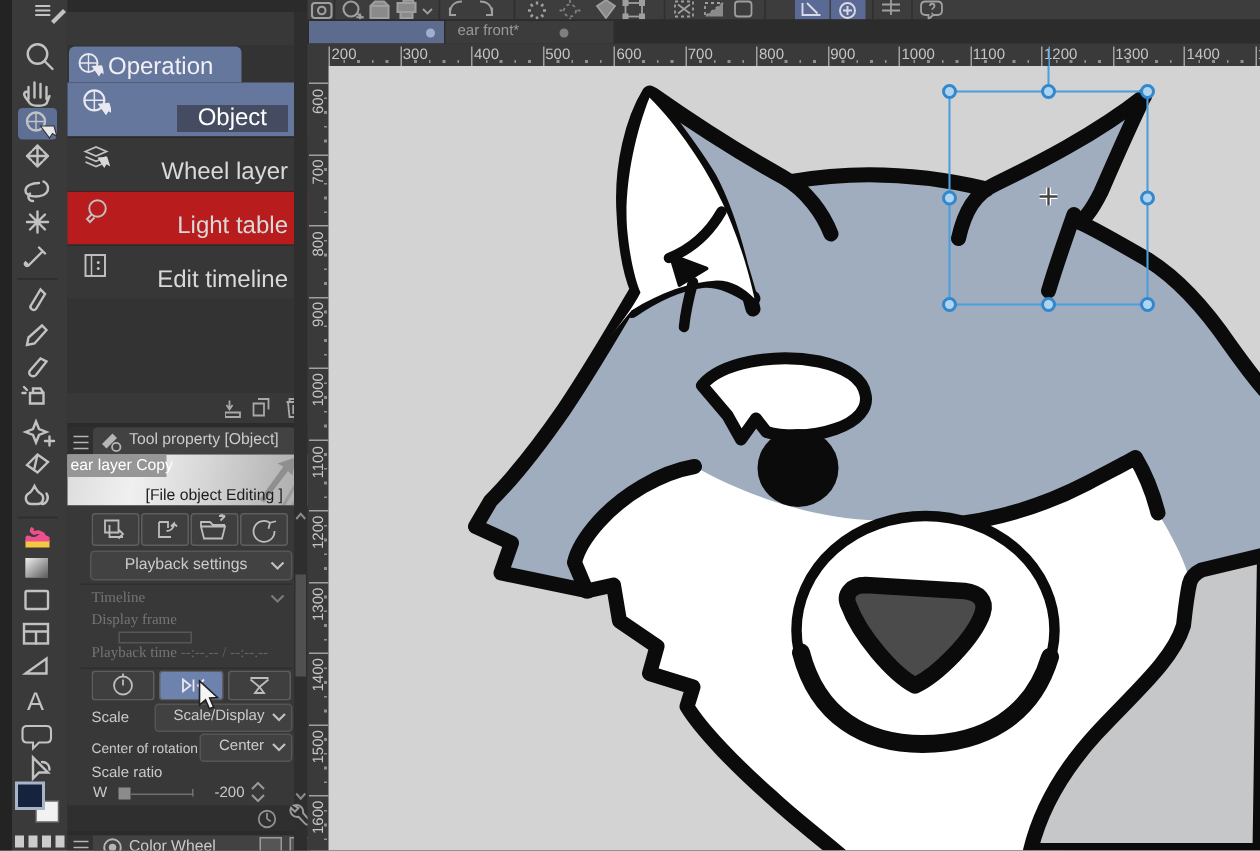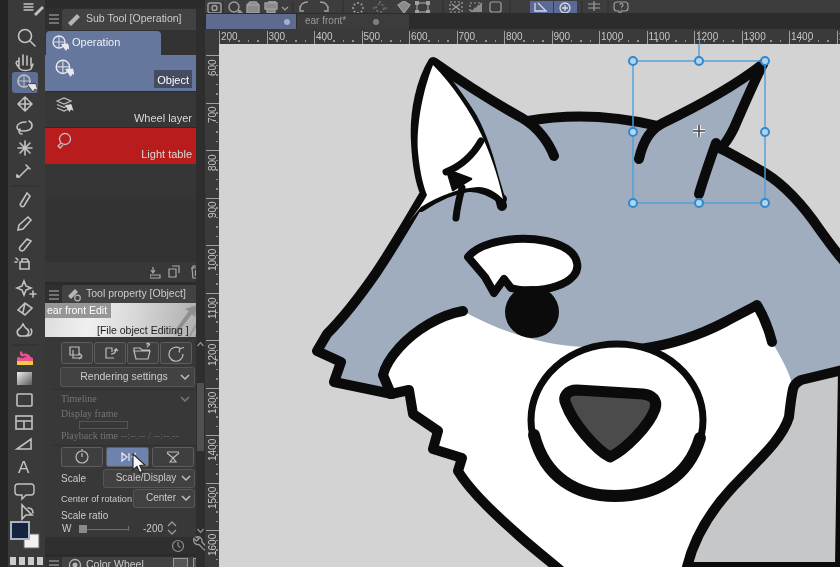--- a/index.html
+++ b/index.html
@@ -1,19 +1,19 @@
 <!DOCTYPE html>
 <html><head>
 <meta charset="utf-8">
 <style>
   html,body{margin:0;padding:0;}
   body{width:840px;height:567px;overflow:hidden;background:#2b2b2b;-webkit-font-smoothing:antialiased;
        font-family:"Liberation Sans",sans-serif;position:relative;}
   .abs{position:absolute;}
-  .txt{color:#cbcbcb;font-size:11px;white-space:nowrap;}
+  .txt{color:#cbcbcb;font-size:16px;white-space:nowrap;}
   .p10{font-size:10px;}
   .dim{color:#757575;font-family:Liberation Serif, serif;}
 </style>
 </head>
 <body>
 
 <div class="abs" style="left:0;top:0;width:45px;height:567px;background:#3a3a3a;">
   <div class="abs" style="left:0;top:0;width:8px;height:567px;background:#232323;"></div>
   <svg class="abs" style="left:0;top:0;" width="45" height="567" viewBox="0 0 45 567">
     <g stroke="#c2c2c2" stroke-width="1.6" fill="none" stroke-linecap="round">
@@ -99,69 +99,68 @@
       <rect x="28" y="557" width="6" height="8"></rect>
         <rect x="37" y="557" width="6" height="8"></rect>
     </g>
   </svg>
 </div>
 
 <div class="abs" style="left:45px;top:0;width:160px;height:567px;background:#383838;">
 
   <div class="abs" style="left:0;top:0;width:160px;height:8px;background:#2b2b2b;"></div>
 
-  <div class="abs" style="left:0;top:8px;width:160px;height:22px;background:#2f2f2f;">
-    <svg class="abs" style="left:3px;top:5px;" width="14" height="12">
-        <path d="M1 2h10M1 6h10M1 10h10" stroke="#b5b5b5" stroke-width="1.1"></path>
-      </svg>
-    <div class="abs" style="left:17px;top:1px;width:135px;height:21px;background:#424242;border-radius:3px 3px 0 0;"></div>
-    <svg class="abs" style="left:21px;top:4px;" width="16" height="15" viewBox="0 0 16 15">
-      <path d="M2 11 L11 2 L14 5 L5 14 Z M1 14 h8" fill="#b5b5b5"></path>
-    </svg>
-    <div class="txt abs" style="left:41px;top:4px;font-size:10.5px;">Sub Tool [Operation]</div>
-  </div>
 
   <div class="abs" style="left:0;top:30px;width:160px;height:25px;background:#333333;">
     <div class="abs" style="left:1px;top:1px;width:115px;height:24px;background:#66779e;border-radius:4px 4px 0 0;"></div>
     <svg class="abs" style="left:6px;top:4px;" width="18" height="18" viewBox="0 0 18 18">
       <circle cx="8" cy="8" r="6" fill="none" stroke="#e8e8ee" stroke-width="1.3"></circle>
       <path d="M2 8 h12 M8 2 v12" stroke="#e8e8ee" stroke-width="0.9"></path>
       <path d="M10 10 l5 7 1.5 -2.5 2.5 1.5 -2 -6.5 z" fill="#e8e8ee"></path>
     </svg>
     <div class="txt abs" style="left:27px;top:6px;color:#f0f0f5;">Operation</div>
   </div>
 
   <div class="abs" style="left:0;top:55px;width:160px;height:144px;background:#363636;">
 
     <div class="abs" style="left:0;top:0;width:160px;height:36px;background:#66779e;">
       <svg class="abs" style="left:9px;top:3px;" width="20" height="20" viewBox="0 0 18 18">
         <circle cx="8" cy="8" r="6" fill="none" stroke="#e8e8ee" stroke-width="1.3"></circle>
         <path d="M2 8 h12 M8 2 v12" stroke="#e8e8ee" stroke-width="0.9"></path>
         <path d="M10 10 l5 7 1.5 -2.5 2.5 1.5 -2 -6.5 z" fill="#e8e8ee"></path>
       </svg>
-      <div class="abs" style="right:13px;bottom:3px;background:#454c61;padding:0 3px;">
+      <div class="abs" style="right:13px;bottom:3px;background:#454c61;padding:0 14px;">
         <span class="txt" style="color:#ffffff;">Object</span></div>
     </div>
 
     <div class="abs" style="left:0;top:36px;width:160px;height:36px;background:#373737;border-top:1px solid #2b2b2b;">
       <svg class="abs" style="left:9px;top:3px;" width="20" height="20" viewBox="0 0 20 20">
         <path d="M3 6 l7 -3 7 3 -7 3 z M3 9.5 l7 3 7 -3 M3 13 l7 3 7 -3" fill="none" stroke="#c0c0c0" stroke-width="1.2"></path>
         <path d="M11 10 l4.5 7 1.5 -2.5 2.5 1.5 -2 -6.5 z" fill="#d8d8d8"></path>
       </svg>
       <div class="txt abs" style="right:13px;bottom:4px;color:#d9d9d9;">Wheel layer</div>
     </div>
 
     <div class="abs" style="left:0;top:72px;width:160px;height:36px;background:#b91c1c;border-top:1px solid #2b2b2b;">
       <svg class="abs" style="left:9px;top:3px;" width="20" height="20" viewBox="0 0 20 20">
         <circle cx="11" cy="8" r="5.5" fill="none" stroke="#c0c0c0" stroke-width="1.3"></circle>
         <path d="M7 12 l-3 3 2 2 3 -3" fill="none" stroke="#c0c0c0" stroke-width="1.3"></path>
       </svg>
       <div class="txt abs" style="right:13px;bottom:4px;color:#d9d9d9;">Light table</div>
     </div>
 
+    <div class="abs" style="left:0;top:108px;width:160px;height:36px;background:#373737;border-top:1px solid #2b2b2b;">
+      <svg class="abs" style="left:9px;top:3px;" width="20" height="20" viewBox="0 0 20 20">
+        <rect x="3" y="3" width="13" height="14" fill="none" stroke="#c0c0c0" stroke-width="1.3"></rect>
+        <path d="M7 3 v14" stroke="#c0c0c0" stroke-width="1"></path>
+        <circle cx="11.5" cy="8" r="1" fill="#c0c0c0"></circle>
+          <circle cx="11.5" cy="12" r="1" fill="#c0c0c0"></circle>
+      </svg>
+      <div class="txt abs" style="right:13px;bottom:4px;color:#d9d9d9;">Edit timeline</div>
+    </div>
   </div>
 
   <div class="abs" style="left:0;top:199px;width:160px;height:63px;background:#333333;"></div>
   <div class="abs" style="left:0;top:262px;width:160px;height:20px;background:#383838;">
     <svg class="abs" style="left:105px;top:3px;" width="52" height="14" viewBox="0 0 52 14">
       <g stroke="#a9a9a9" stroke-width="1.2" fill="none">
         <path d="M3 2 v6 M1 5 l2 3 2 -3 M0 10 h10 v3 h-10 z"></path>
         <path d="M22 1 h7 v7 M19 4 h7 v8 h-7 z"></path>
         <path d="M41 3 h9 M43 3 v-2 h5 v2 M42 3 l1 10 h5 l1 -10 M45.5 5 v6"></path>
       </g>
@@ -182,21 +181,21 @@
   </div>
 
   <div class="abs" style="left:0;top:303px;width:160px;height:34px;background:linear-gradient(100deg,#dcdcdc 0%,#f0f0f0 28%,#d8d8d8 55%,#a9a9a9 100%);overflow:hidden;">
     <svg class="abs" style="left:100px;top:0px;" width="60" height="34">
       <path d="M28 30 L44 8 L40 6 L52 2 L50 14 L47 11 L31 32 Z" fill="#8f8f8f"></path>
       <path d="M44 34 L58 10 M50 34 L62 16" stroke="#9a9a9a" stroke-width="2" fill="none"></path>
     </svg>
     <div class="abs" style="left:52px;top:21px;color:#1c1c1c;font-size:10.5px;white-space:nowrap;">[File object Editing ]</div>
   </div>
   <div class="abs" style="left:0;top:303px;width:66px;height:15px;background:#969696;">
-    <div class="abs" style="left:2px;top:1px;color:#fff;font-size:10.5px;white-space:nowrap;">ear front Edit</div>
+    <div class="abs" style="left:2px;top:1px;color:#fff;font-size:10.5px;white-space:nowrap;">ear layer Copy</div>
   </div>
 
   <div class="abs" style="left:0;top:337px;width:160px;height:200px;background:#383838;">
 
     <div class="abs" style="left:16px;top:5px;width:132px;height:22px;">
       <svg width="132" height="22" viewBox="0 0 132 22">
         <g fill="#3f3f3f" stroke="#5e5e5e">
             <rect x="0.5" y="0.5" width="31" height="21" rx="2"></rect>
             <rect x="33.5" y="0.5" width="31" height="21" rx="2"></rect>
             <rect x="66.5" y="0.5" width="31" height="21" rx="2"></rect>
@@ -205,21 +204,21 @@
         <g stroke="#bdbdbd" stroke-width="1.2" fill="none">
           <path d="M9 5 h9 v8 h-9 z M12 8 v8 h9 M18 11 l3 3 -3 3"></path>
           <path d="M45 6 h6 v4 M45 6 v10 h8 M50 12 c3 0 5 -2 5 -5 l-2 2 m2 -2 l2 2"></path>
           <path d="M73 9 v-3 h6 l2 2 h8 M73 9 l2 8 h12 l2 -8 z M86 5 l3 -3 m0 0 l-3 -1 m3 1 h-4"></path>
           <path d="M119 6.5 a7 7 0 1 0 3 5.5 M119 6.5 l-1 4 M119 6.5 l4 -1"></path>
         </g>
       </svg>
     </div>
 
     <div class="abs" style="left:15px;top:30px;width:133px;height:18px;background:#424242;border:1px solid #565656;border-radius:3px;">
-      <div class="txt abs" style="left:0;top:2px;width:126px;text-align:center;font-size:10.5px;">Rendering settings</div>
+      <div class="txt abs" style="left:0;top:2px;width:126px;text-align:center;font-size:10.5px;">Playback settings</div>
       <svg class="abs" style="right:4px;top:6px;" width="10" height="7">
           <path d="M1 1 l4 4 4 -4" stroke="#c0c0c0" stroke-width="1.5" fill="none"></path>
         </svg>
     </div>
     <div class="abs" style="left:8px;top:52px;width:142px;height:1px;background:#2f2f2f;"></div>
 
     <div class="txt dim abs p10" style="left:16px;top:56px;">Timeline</div>
     <svg class="abs" style="left:135px;top:59px;" width="10" height="7">
         <path d="M1 1 l4 4 4 -4" stroke="#7a7a7a" stroke-width="1.5" fill="none"></path>
       </svg>

